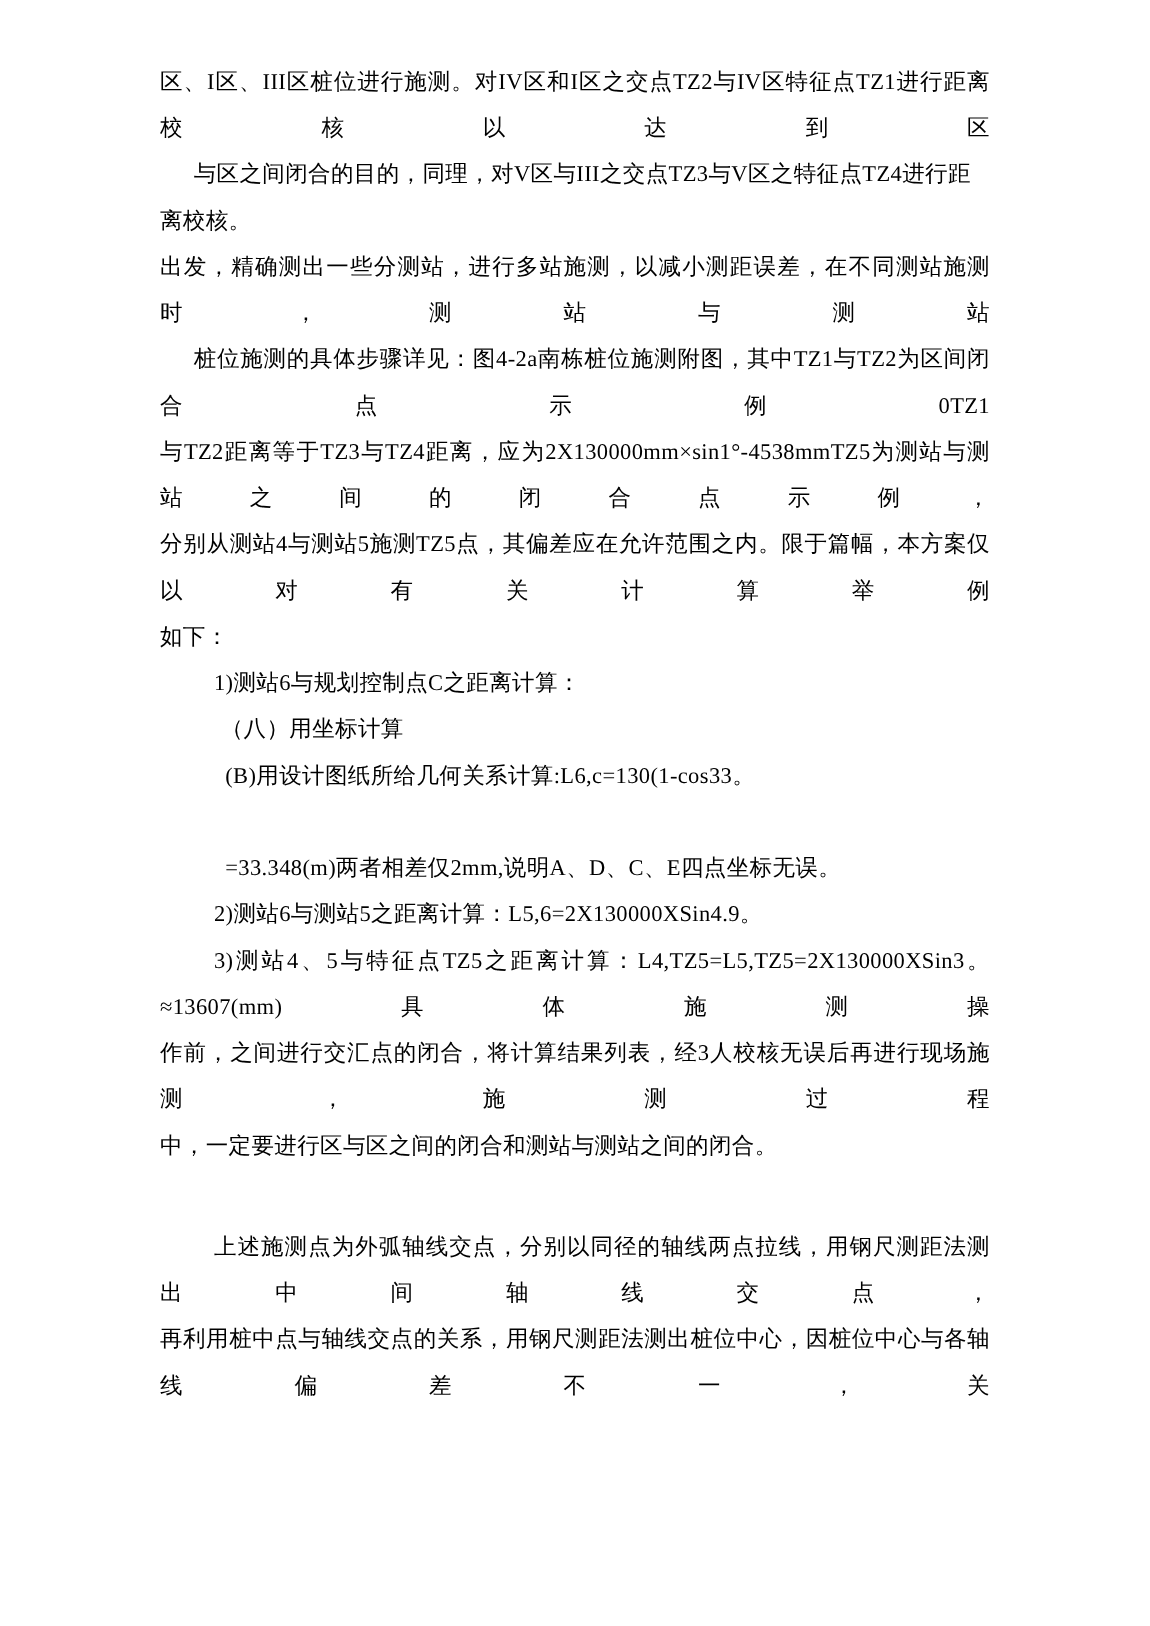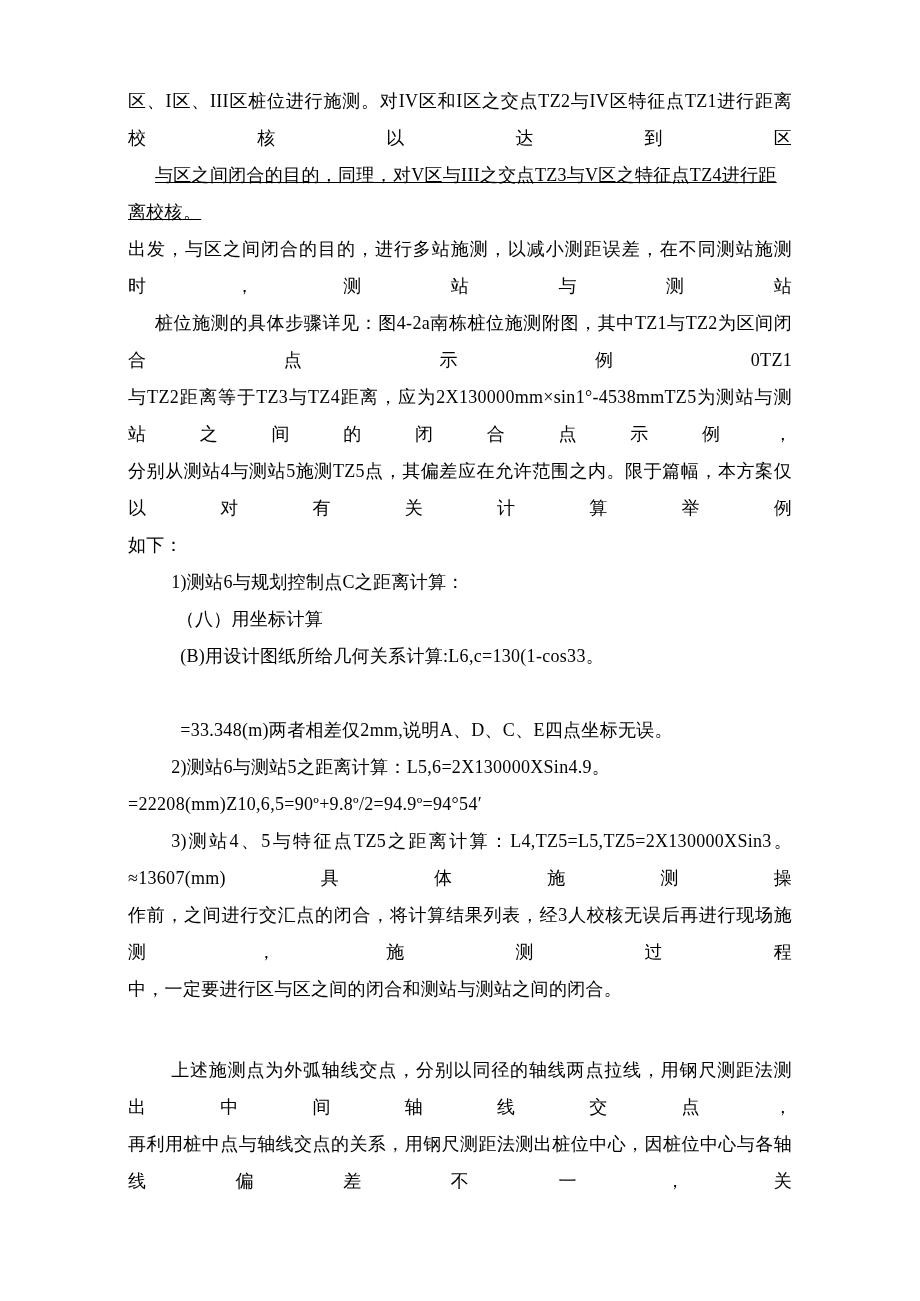--- a/index.html
+++ b/index.html
@@ -7,21 +7,21 @@
     width: 920px;
     height: 1301px;
     background: #ffffff;
     font-family: "Liberation Serif", "DejaVu Serif", serif;
   }
   .page {
     position: relative;
     width: 920px;
     height: 1301px;
     background: #ffffff;
-    padding: 83px 128px 0 128px;
+    padding: 47px 128px 0 128px;
     overflow: hidden;
   }
   .doc-body {
     width: 100%;
     color: #000000;
   }
   .doc-line {
     font-size: 18px;
     line-height: 37px;
     min-height: 37px;
@@ -37,25 +37,25 @@
   }
 </style>
 </head>
 <body>
 
 <div class="page">
   <div class="doc-body">
       <div class="doc-line justify" style="text-indent: 0em;">
     <span>区、I区、III区桩位进行施测。对IV区和I区之交点TZ2与IV区特征点TZ1进行距离校核以达到区</span>
   </div>
-      <div class="doc-line" style="text-indent: 1.5em; text-decoration: underline;">
+      <div class="doc-line" style="text-indent: 1.5em;">
     <span>与区之间闭合的目的，同理，对V区与III之交点TZ3与V区之特征点TZ4进行距离校核。</span>
   </div>
       <div class="doc-line justify" style="text-indent: 0em;">
-    <span>出发，与区之间闭合的目的，进行多站施测，以减小测距误差，在不同测站施测时，测站与测站</span>
+    <span>出发，精确测出一些分测站，进行多站施测，以减小测距误差，在不同测站施测时，测站与测站</span>
   </div>
       <div class="doc-line justify" style="text-indent: 1.5em;">
     <span>桩位施测的具体步骤详见：图4-2a南栋桩位施测附图，其中TZ1与TZ2为区间闭合点示例0TZ1</span>
   </div>
       <div class="doc-line justify" style="text-indent: 0em;">
     <span>与TZ2距离等于TZ3与TZ4距离，应为2X130000mm×sin1°-4538mmTZ5为测站与测站之间的闭合点示例，</span>
   </div>
       <div class="doc-line justify" style="text-indent: 0em;">
     <span>分别从测站4与测站5施测TZ5点，其偏差应在允许范围之内。限于篇幅，本方案仅以对有关计算举例</span>
   </div>
@@ -73,23 +73,20 @@
   </div>
       <div class="doc-line" style="text-indent: 0em;">
     <span></span>
   </div>
       <div class="doc-line" style="text-indent: 2.9em;">
     <span>=33.348(m)两者相差仅2mm,说明A、D、C、E四点坐标无误。</span>
   </div>
       <div class="doc-line" style="text-indent: 2.4em;">
     <span>2)测站6与测站5之距离计算：L5,6=2X130000XSin4.9。</span>
   </div>
-      <div class="doc-line" style="text-indent: 0em;">
-    <span>=22208(mm)Z10,6,5=90º+9.8º/2=94.9º=94°54′</span>
-  </div>
       <div class="doc-line justify" style="text-indent: 2.4em;">
     <span>3)测站4、5与特征点TZ5之距离计算：L4,TZ5=L5,TZ5=2X130000XSin3。≈13607(mm)具体施测操</span>
   </div>
       <div class="doc-line justify" style="text-indent: 0em;">
     <span>作前，之间进行交汇点的闭合，将计算结果列表，经3人校核无误后再进行现场施测，施测过程</span>
   </div>
       <div class="doc-line" style="text-indent: 0em;">
     <span>中，一定要进行区与区之间的闭合和测站与测站之间的闭合。</span>
   </div>
       <div class="doc-line justify" style="text-indent: 2.4em; margin-top: 44px;">

